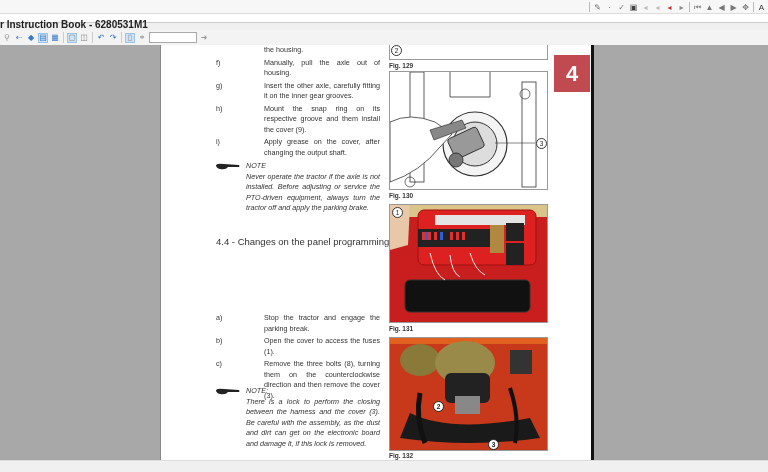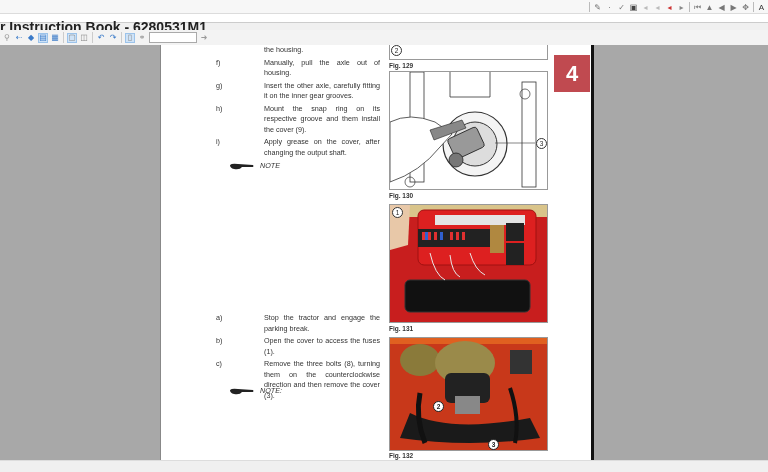--- a/index.html
+++ b/index.html
@@ -2,37 +2,37 @@
 <html><head>
 <meta charset="utf-8">
 <style>
   * { box-sizing: border-box; margin: 0; padding: 0; }
   html, body { width: 768px; height: 472px; overflow: hidden; background: #f0f0f0; font-family: "Liberation Sans", sans-serif; }
   .topbar { position: absolute; left: 0; top: 0; width: 768px; height: 14px; background: #f7f7f7; border-bottom: 1px solid #dcdcdc; }
   .topbar-icons { position: absolute; right: 0; top: 1px; height: 12px; display: flex; align-items: center; gap: 3px; padding-right: 2px; }
   .ti { width: 9px; height: 9px; display: inline-flex; align-items: center; justify-content: center; font-size: 8px; line-height: 9px; color: #777; }
   .ti.sep { width: 1px; background: #bbb; height: 10px; }
   .titlebar { position: absolute; left: 0; top: 14px; width: 768px; height: 9px; background: #fff; border-bottom: 1px solid #ccc; }
-  .title { position: absolute; left: 0; top: 19px; height: 11px; font-size: 14px; font-weight: bold; color: #222; white-space: nowrap; }
+  .title { position: absolute; left: 0; top: 19px; height: 11px; font-size: 10px; font-weight: bold; color: #222; white-space: nowrap; }
   .toolbar { position: absolute; left: 0; top: 30px; width: 768px; height: 15px; background: #f3f3f3; display: flex; align-items: center; gap: 2px; padding-left: 2px; }
   .tb { width: 10px; height: 10px; display: inline-flex; align-items: center; justify-content: center; font-size: 8px; color: #3a7ac8; }
   .tb.active { background: #cfe3f7; border: 1px solid #9cc3ea; }
   .tb.gray { color: #999; }
   .tsep { width: 1px; height: 11px; background: #ccc; margin: 0 1px; }
   .goto { width: 48px; height: 11px; border: 1px solid #aaa; background: #fff; font-size: 7px; }
   .viewer { position: absolute; left: 0; top: 45px; width: 768px; height: 415px; background: #a8a8a8; }
   .page { position: absolute; left: 160px; top: 45px; width: 431px; height: 415px; background: #fff; border-left: 1px solid #888; overflow: hidden; }
   .page-shadow { position: absolute; left: 591px; top: 45px; width: 3px; height: 415px; background: #111; }
   .statusbar { position: absolute; left: 0; top: 460px; width: 768px; height: 12px; background: #f0f0f0; border-top: 1px solid #ddd; }
 
   .col-text { position: absolute; left: 55px; top: 0; width: 164px; font-size: 7.2px; color: #333; line-height: 10.5px; }
   .step { display: flex; margin-bottom: 2px; gap: 32px; }
   .step .lbl { width: 16px; flex: none; }
   .step .txt { flex: 1; text-align: justify; }
-  .note { position: absolute; left: 69px; width: 164px; font-size: 7.2px; color: #333; }
+  .note { position: absolute; left: 55px; width: 164px; font-size: 7.2px; color: #333; }
   .note .hand { position: absolute; left: 0; top: 2px; width: 24px; height: 7px; }
   .note .nt { margin-left: 30px; font-style: italic; line-height: 10.5px; text-align: justify; }
   .section-title { position: absolute; left: 55px; top: 191px; font-size: 9.5px; color: #333; }
   .para { position: absolute; left: 55px; top: 207px; width: 164px; font-size: 7.2px; line-height: 10.5px; color: #333; text-align: justify; }
   .proc { position: absolute; left: 55px; top: 268px; width: 164px; font-size: 7.2px; line-height: 10.5px; color: #333; }
 
   .fig { position: absolute; left: 228px; width: 159px; border: 1px solid #999; background: #fff; overflow: hidden; }
   .figcap { position: absolute; left: 228px; font-size: 6.5px; font-weight: bold; color: #333; }
   .callout { position: absolute; width: 11px; height: 11px; border-radius: 50%; border: 1px solid #333; background: #fff; font-size: 6.5px; text-align: center; line-height: 9px; color: #222; }
   .callout.dark { background: #fff; border-color: #fff; font-weight: bold; }
@@ -109,22 +109,24 @@
         <span class="lbl">i)</span>
         <span class="txt">Apply grease on the cover, after changing the output shaft.</span>
       </div>
   </div>
 
   <div class="note" style="top:116px">
     <svg class="hand" viewBox="0 0 24 7">
         <path d="M0 2 Q2 0 8 1 L23 2 Q24 3 23 4 L12 4 Q10 7 4 6 Q0 5 0 2 Z" fill="#222"></path>
       </svg>
     <div class="nt">NOTE</div>
-  </div>
-
+    <div class="nt">Never operate the tractor if the axle is not installed. Before adjusting or service the PTO-driven equipment, always turn the tractor off and apply the parking brake.</div>
+  </div>
+
+  <div class="section-title">4.4 - Changes on the panel programming</div>
   <div class="para">
   </div>
 
   <div class="proc">
     <div class="step">
         <span class="lbl">a)</span>
         <span class="txt">Stop the tractor and engage the parking break.</span>
       </div>
     <div class="step">
         <span class="lbl">b)</span>
@@ -134,20 +136,21 @@
         <span class="lbl">c)</span>
         <span class="txt">Remove the three bolts (8), turning them on the counterclockwise direction and then remove the cover (3).</span>
       </div>
   </div>
 
   <div class="note" style="top:341px">
     <svg class="hand" viewBox="0 0 24 7">
         <path d="M0 2 Q2 0 8 1 L23 2 Q24 3 23 4 L12 4 Q10 7 4 6 Q0 5 0 2 Z" fill="#222"></path>
       </svg>
     <div class="nt">NOTE:</div>
+    <div class="nt">There is a lock to perform the closing between the harness and the cover (3). Be careful with the assembly, as the dust and dirt can get on the electronic board and damage it, if this lock is removed.</div>
   </div>
 
   <div class="fig" style="top:-2px;height:17px">
     <span class="callout" style="left:1px;top:1px">2</span>
   </div>
   <div class="figcap" style="top:17px">Fig. 129</div>
 
   <div class="fig" style="top:26px;height:119px">
     <svg width="159" height="119" viewBox="0 0 159 119">
       <rect x="20" y="0" width="14" height="110" fill="none" stroke="#333" stroke-width="0.8"></rect>

